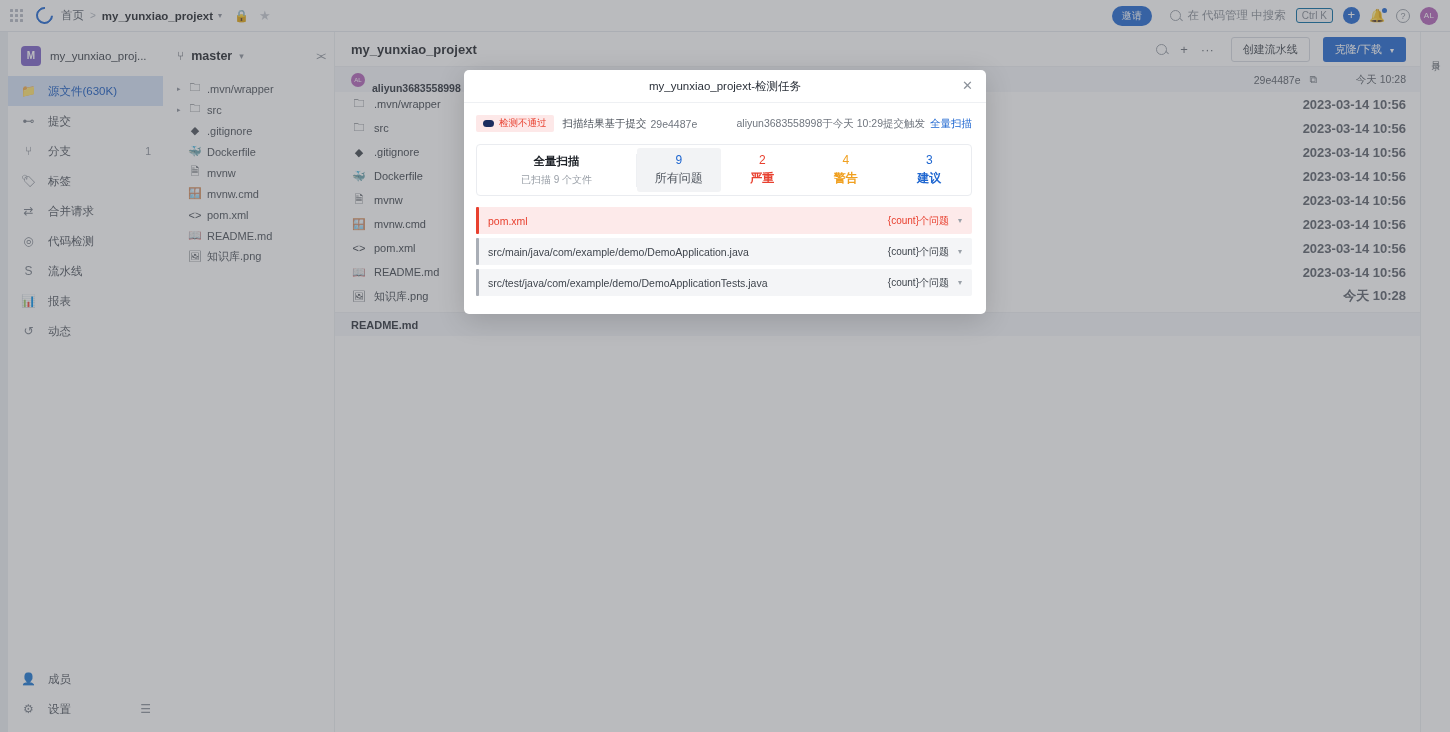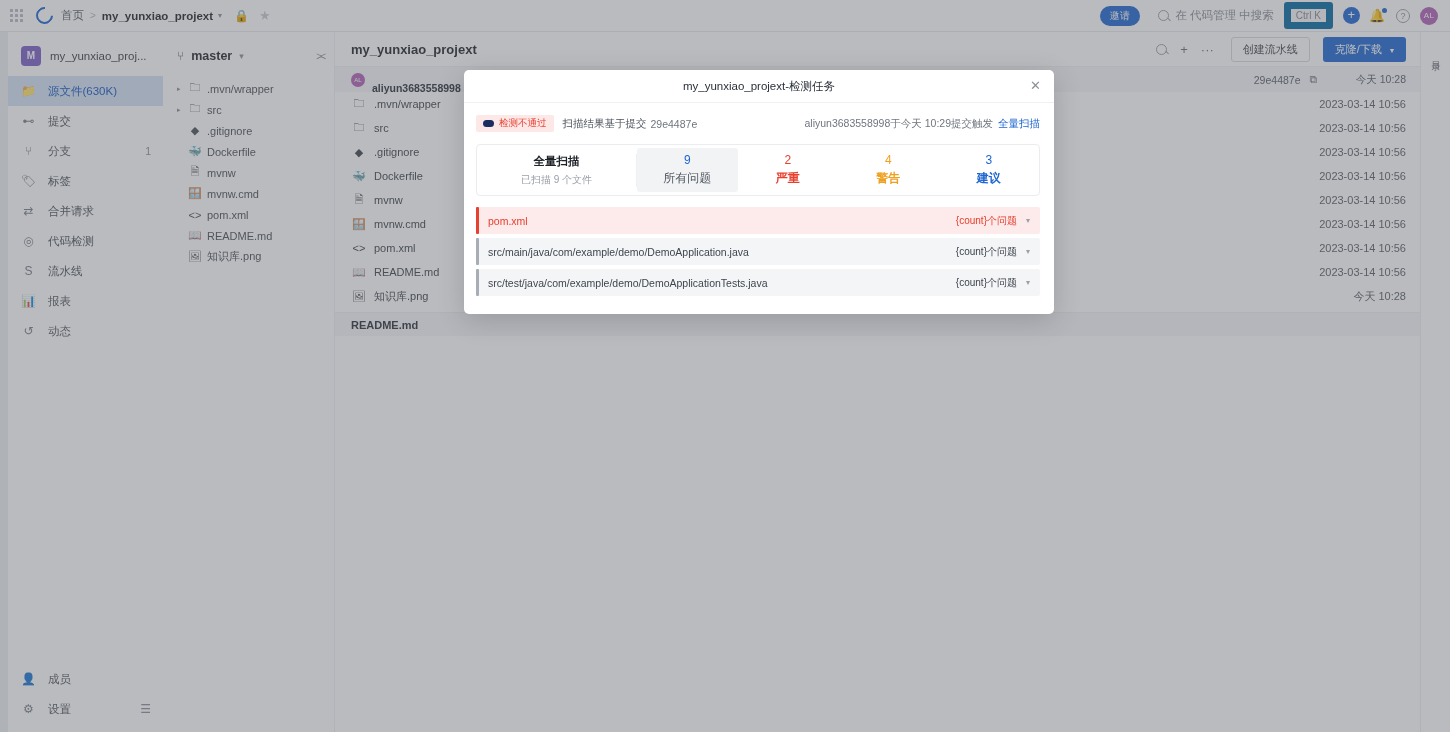--- a/index.html
+++ b/index.html
@@ -43,21 +43,21 @@
   .star-ico { margin-left: 10px; color: #c6cad1; font-size: 13px; }
   .topbar-right { margin-left: auto; display: flex; align-items: center; gap: 10px; }
   .invite-pill {
     background: #1e66d0; color: #fff; font-size: 10px;
     border-radius: 10px; padding: 3px 10px; letter-spacing: .4px;
   }
   .search-wrap { display: flex; align-items: center; gap: 6px; color: #8a9098; font-size: 11.5px; margin-left: 8px;}
   .mag { width: 11px; height: 11px; border: 1.4px solid #9aa0a8; border-radius: 50%; position: relative; }
   .mag::after { content:''; position:absolute; width:4px; height:1.4px; background:#9aa0a8;
     right:-3px; bottom:0px; transform: rotate(42deg); }
-  .kbd { border:7px solid #0369a1; background:#f6f7f9; border-radius:3px; font-size:10px;
+  .kbd { border:1px solid #0369a1; background:#f6f7f9; border-radius:3px; font-size:10px;
     color:#858b94; padding:1px 5px; margin-left:4px;}
   .circ-plus { width:17px; height:17px; border-radius:50%; background:#1e66d0; color:#fff;
     font-size:13px; line-height:16px; text-align:center; }
   .bell { position: relative; font-size: 13px; color: #7d838c; }
   .bell .dot { position:absolute; top:0px; right:-1px; width:5px; height:5px; border-radius:50%;
     background:#1e66d0; }
   .help { width:14px; height:14px; border:1.2px solid #9aa0a8; border-radius:50%;
     font-size:9px; color:#8a9098; text-align:center; line-height:12px; }
   .avatar-top { width:18px; height:18px; border-radius:50%; background:#b163b8; color:#fff;
     font-size:8px; text-align:center; line-height:18px; letter-spacing:.3px;}
@@ -118,38 +118,38 @@
   .commit-row .who { color:#2b313a; font-weight:bold; font-size:10.5px;margin-top:16px; }
   .commit-row .msg { color:#5a6069; margin-left:6px; font-size:10.5px;}
   .commit-row .right { margin-left:auto; display:flex; align-items:center; gap:9px;
     color:#6b7179; font-size:10.5px; }
   .commit-row .sha { color:#5a6069; }
   .commit-row .date { color:#5a6069; min-width:80px; text-align:right;}
 
   .frow { display:flex; align-items:center; height:24px; padding: 0 14px 0 16px;
     font-size:11px; color:#3f454d; }
   .frow .ficon { width:16px; text-align:center; font-size:11px; margin-right:7px; flex:none;}
-  .frow .fdate { margin-left:auto; color:#5a6069; font-size:11px; }
+  .frow .fdate { margin-left:auto; color:#5a6069; font-size:13px;font-weight:bold; }
 
   .readme-bar { height:24px; display:flex; align-items:center; padding:0 16px;
     background:#f5f7fa; border-top:1px solid #eef0f3; font-size:11px; color:#2b313a;
     font-weight:bold; margin-top:4px;}
   .readme-body { padding: 22px 16px 0 16px; }
   .readme-body h2 { font-size:14.5px; color:#1f2329; font-weight:bold; margin-bottom:18px; }
   .readme-body p { font-size:11.5px; color:#3f454d; }
 
   
   .side-strip { position:absolute; top:32px; right:0; width:30px; height:700px; background:#fff;
     border-left:1px solid #edeff2; }
   .side-tab { writing-mode: vertical-rl; font-size:9px; color:#6b7179; margin: 22px auto 0;
     display:block; letter-spacing:1px; }
 
   
   .modal {
-    position:absolute; z-index:60; left:464px; top:70px; width:590px;
+    position:absolute; z-index:60; left:464px; top:70px; width:522px;
     background:#fff; border-radius:5px; box-shadow: 0 6px 28px rgba(0,0,0,.16);
   }
   .modal-head { height:33px; display:flex; align-items:center; justify-content:center;
     position:relative; border-bottom:1px solid #eef0f3; }
   .modal-title { font-size:11.5px; color:#2b313a; }
   .modal-close { position:absolute; right:13px; top:9px; font-size:13px; color:#8b919a;
     cursor:pointer; line-height:1;}
   .modal-body { padding: 12px 14px 14px 12px; }
   .status-line { display:flex; align-items:center; font-size:10.5px; }
   .badge-fail { background:#fde8e8; color:#e8402f; border-radius:2px; padding:2px 7px;

